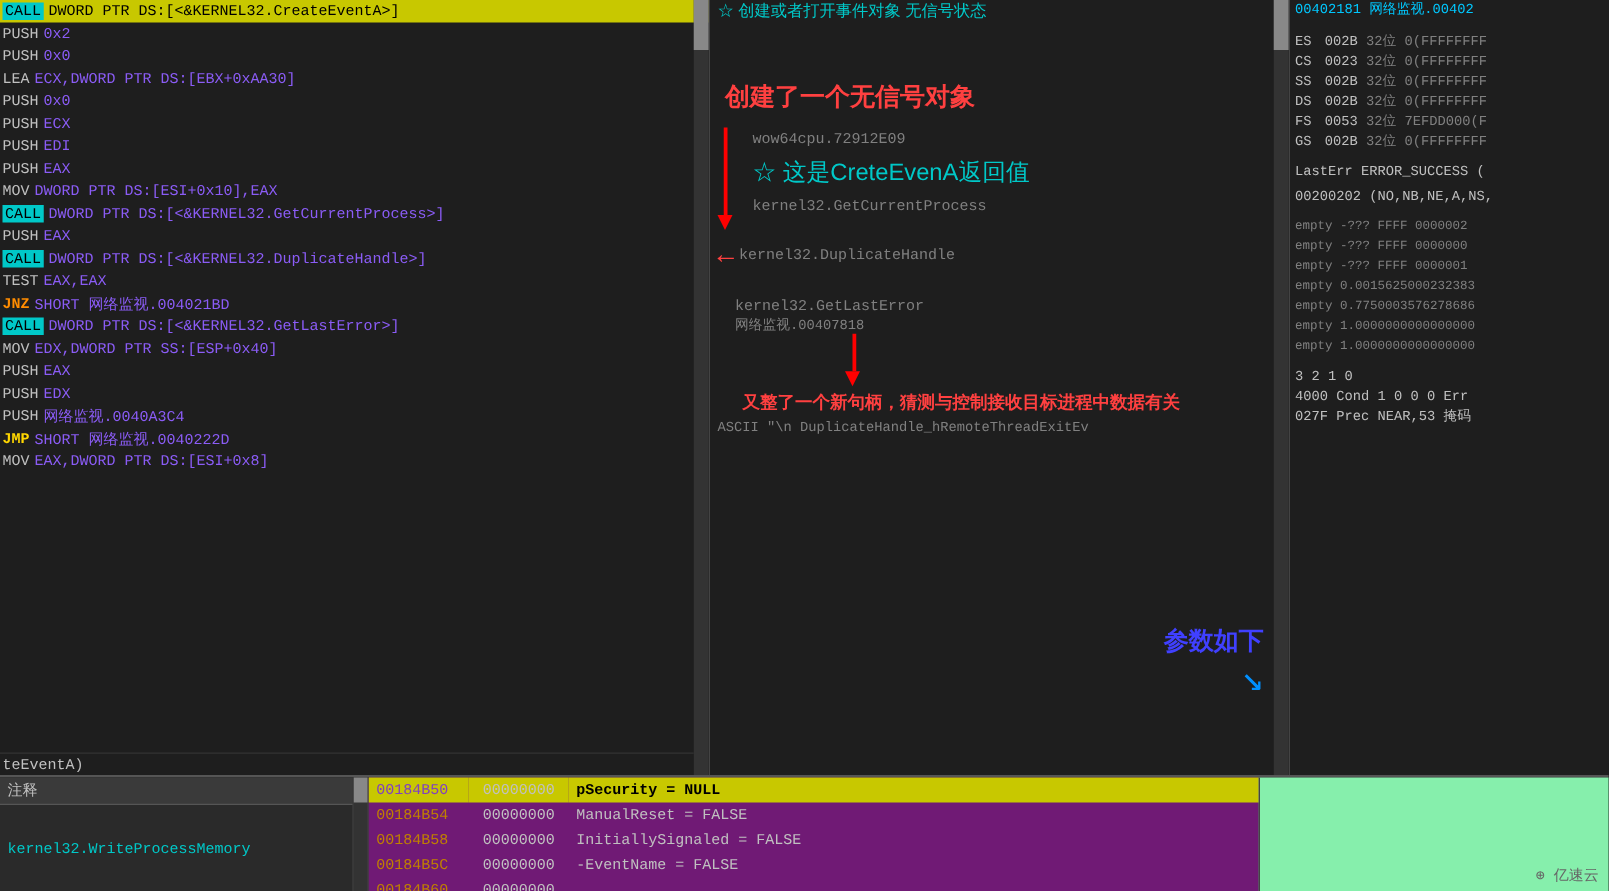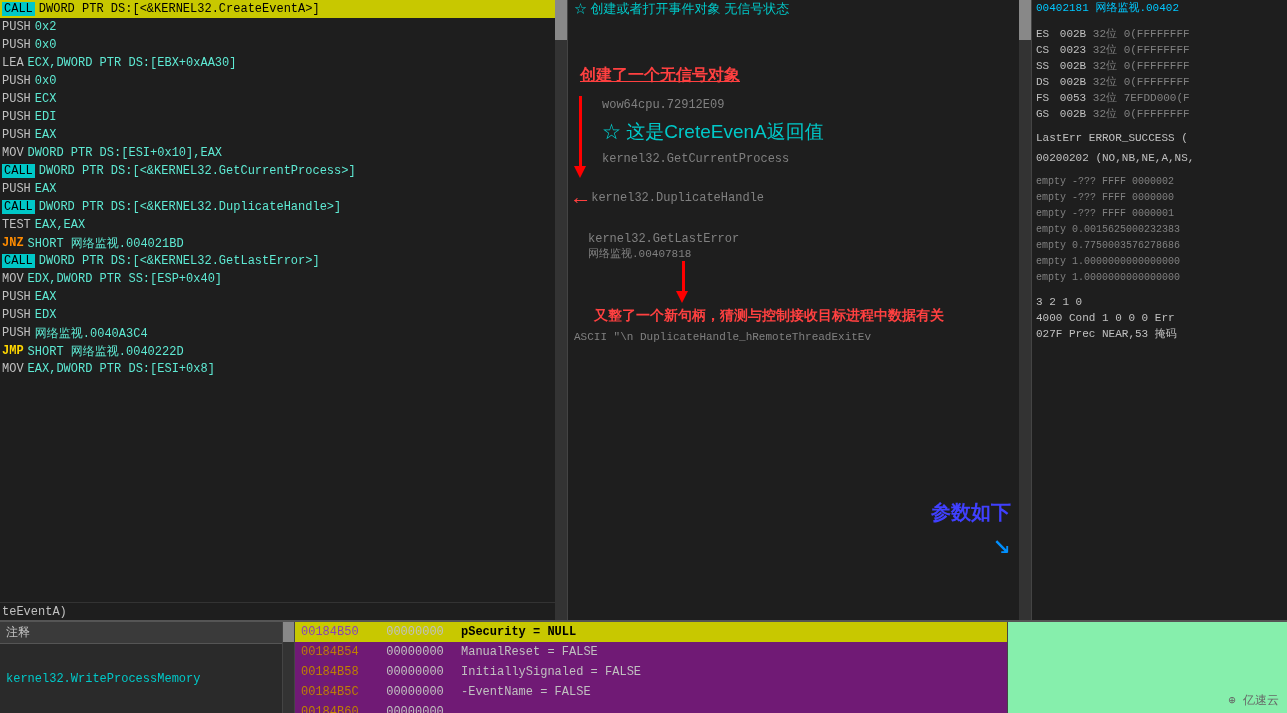--- a/index.html
+++ b/index.html
@@ -36,21 +36,21 @@
       align-items: center;
       height: 18px;
       padding-left: 2px;
       white-space: nowrap;
     }
     .mnemonic {
       color: #c0c0c0;
       margin-right: 4px;
     }
     .operands {
-      color: #5eead4;
+      color: #8b5cf6;
     }
     .scroll-bar-v {
       width: 12px;
       background: #333;
       position: absolute;
       right: 0;
       top: 0;
       bottom: 0;
     }
     
@@ -64,26 +64,25 @@
     .comment-line {
       height: 18px;
       display: flex;
       align-items: center;
       padding-left: 6px;
       white-space: nowrap;
     }
     .comment-text-cyan { color: #00c8c8; }
     .big-comment {
       color: #ff4040;
-      font-size: 16px;
+      font-size: 20px;
       font-weight: bold;
       font-family: 'Microsoft YaHei', Arial, sans-serif;
       padding: 8px 6px;
       line-height: 1.4;
-      text-decoration: underline;
     }
     
     .register-panel {
       flex: 1;
       background: #1e1e1e;
       overflow: hidden;
       padding: 0 4px;
     }
     .reg-header {
       color: #00c8ff;

